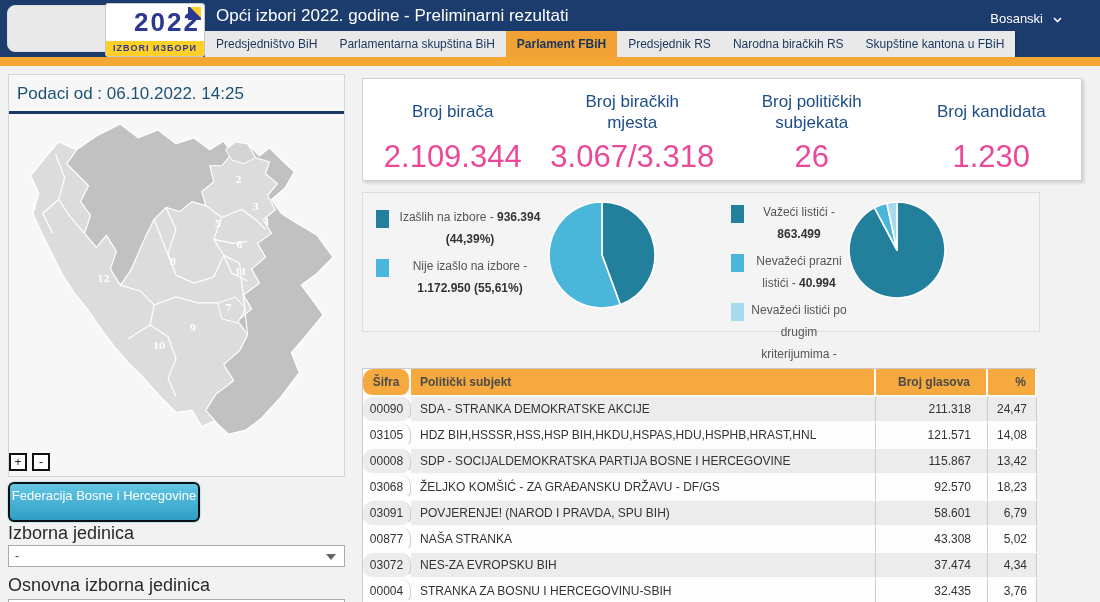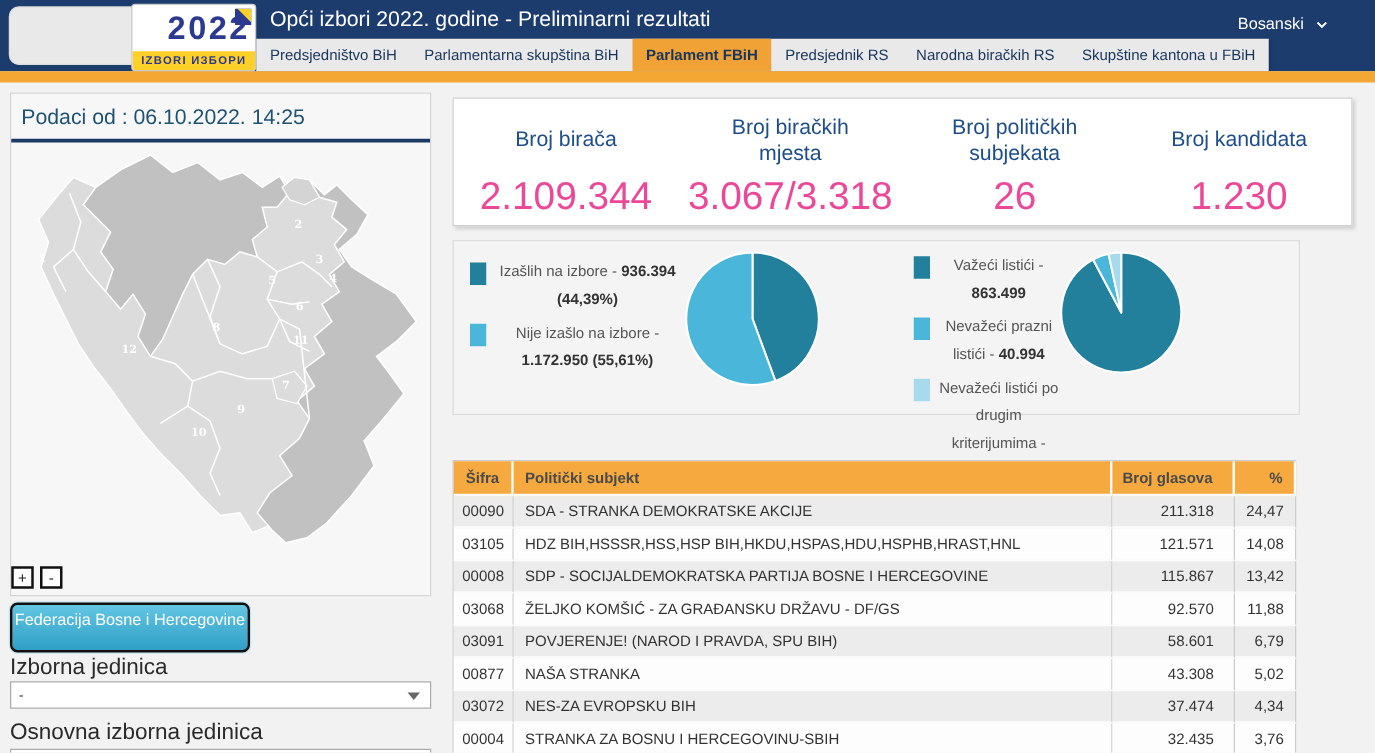--- a/index.html
+++ b/index.html
@@ -61,23 +61,23 @@
   .legend-text b { color:#333; }
   .pie-svg { position:absolute; }
   .pie-1 { left:183px; top:6px; }
   .pie-2 { left:483px; top:6px; }
 
   .results-table { position:absolute; left:362px; top:368px; width:675px; border-collapse:separate; border-spacing:0; font-size:12px; color:#333; background:#fff; border-left:1px solid #ccc; border-top:1px solid #ccc; }
   .results-table th { background:#f5a93f; color:#4a4a4a; font-weight:bold; height:28px; border-right:2px solid #fbfbfb; border-bottom:2px solid #fbfbfb; }
   .results-table td { height:26px; border-right:1px solid #ccc; border-bottom:2px solid #fbfbfb; padding:0 6px; }
   .results-table tr.odd td { background:#ececec; }
   .results-table tr.even td { background:#fdfdfd; }
-  .col-code { width:48px; text-align:center; }
+  .col-code { width:48px; text-align:center;border-radius:10px; }
   .col-name { text-align:left; padding-left:9px !important; }
-  .col-votes { width:98px; text-align:right; padding-right:16px !important; }
+  .col-votes { width:112px; text-align:right; padding-right:16px !important; }
   .col-pct { width:49px; text-align:right; padding-right:9px !important; }
 
   
   .map-svg text { fill:#ffffff; font-size:9px; font-weight:bold; font-family:"DejaVu Serif", serif; }
 </style>
 </head>
 <body>
 
 <div class="stage">
 
@@ -259,21 +259,21 @@
         <tr class="odd">
           <td class="col-code">00008</td>
           <td class="col-name">SDP - SOCIJALDEMOKRATSKA PARTIJA BOSNE I HERCEGOVINE</td>
           <td class="col-votes">115.867</td>
           <td class="col-pct">13,42</td>
         </tr>
         <tr class="even">
           <td class="col-code">03068</td>
           <td class="col-name">ŽELJKO KOMŠIĆ - ZA GRAĐANSKU DRŽAVU - DF/GS</td>
           <td class="col-votes">92.570</td>
-          <td class="col-pct">11,88</td>
+          <td class="col-pct">18,23</td>
         </tr>
         <tr class="odd">
           <td class="col-code">03091</td>
           <td class="col-name">POVJERENJE! (NAROD I PRAVDA, SPU BIH)</td>
           <td class="col-votes">58.601</td>
           <td class="col-pct">6,79</td>
         </tr>
         <tr class="even">
           <td class="col-code">00877</td>
           <td class="col-name">NAŠA STRANKA</td>

